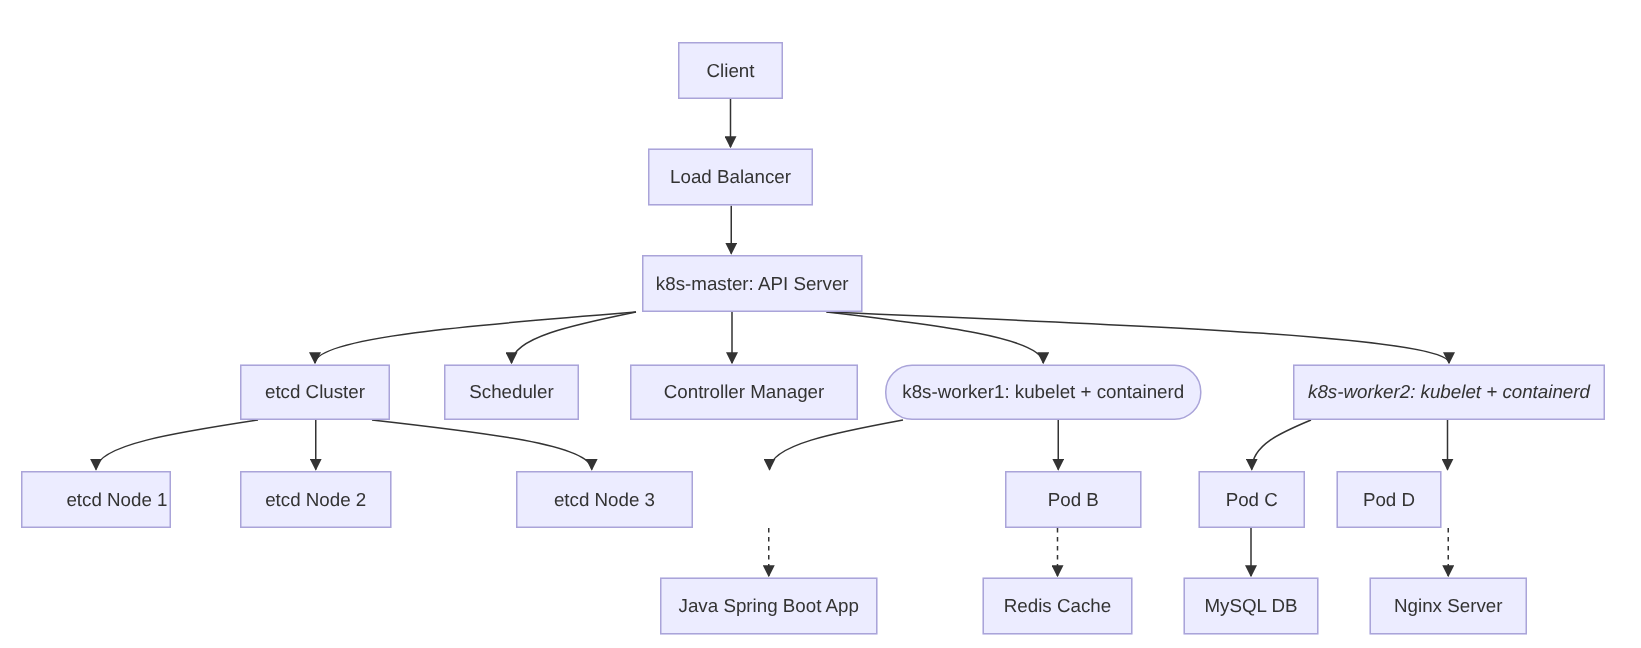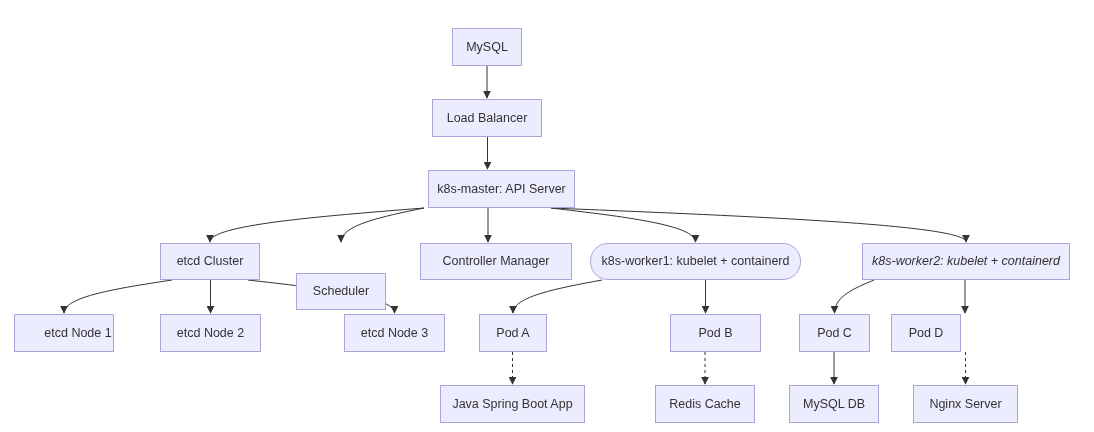--- a/index.html
+++ b/index.html
@@ -61,54 +61,51 @@
       <path d="M602,280 C557.5,288.25 513,296.5 513,313" fill="none" stroke="#333333" stroke-width="1" marker-end="url(#arrow)"></path>
       <path d="M705.5,280 L705.5,313" fill="none" stroke="#333333" stroke-width="1" marker-end="url(#arrow)"></path>
       <path d="M874,280 C854.25,288.25 834.5,296.5 834.5,313" fill="none" stroke="#333333" stroke-width="1" marker-end="url(#arrow)"></path>
       <path d="M965,280 L965,313" fill="none" stroke="#333333" stroke-width="1" marker-end="url(#arrow)"></path>
       <path d="M512.5,352 L512.5,384" fill="none" stroke="#333333" stroke-width="1" stroke-dasharray="3,3" marker-end="url(#arrow)"></path>
       <path d="M705,352 L705,384" fill="none" stroke="#333333" stroke-width="1" stroke-dasharray="3,3" marker-end="url(#arrow)"></path>
       <path d="M834,352 L834,384" fill="none" stroke="#333333" stroke-width="1" marker-end="url(#arrow)"></path>
       <path d="M965.5,352 L965.5,384" fill="none" stroke="#333333" stroke-width="1" stroke-dasharray="3,3" marker-end="url(#arrow)"></path>
     </svg>
     <div class="node" style="left: 452px; top: 28px; width: 70px; height: 38px;">
-      <span>MySQL</span>
+      <span>Client</span>
     </div>
     <div class="node" style="left: 432px; top: 99px; width: 110px; height: 38px;">
       <span>Load Balancer</span>
     </div>
     <div class="node" style="left: 428px; top: 170px; width: 147px; height: 38px;">
       <span>k8s-master: API Server</span>
     </div>
     <div class="node" style="left: 160px; top: 243px; width: 100px; height: 37px;">
       <span>etcd Cluster</span>
     </div>
-    <div class="node" style="left: 296px; top: 243px; width: 90px; height: 37px; margin-top: 30px;">
+    <div class="node" style="left: 296px; top: 243px; width: 90px; height: 37px;">
       <span>Scheduler</span>
     </div>
     <div class="node" style="left: 420px; top: 243px; width: 152px; height: 37px;">
       <span>Controller Manager</span>
     </div>
     <div class="node" style="left: 590px; top: 243px; width: 211px; height: 37px; border-radius: 18px;">
       <span>k8s-worker1: kubelet + containerd</span>
     </div>
     <div class="node" style="left: 862px; top: 243px; width: 208px; height: 37px; font-style: italic;">
       <span>k8s-worker2: kubelet + containerd</span>
     </div>
     <div class="node" style="left: 14px; top: 314px; width: 100px; height: 38px; padding-left: 28px;">
       <span>etcd Node 1</span>
     </div>
     <div class="node" style="left: 160px; top: 314px; width: 101px; height: 38px;">
       <span>etcd Node 2</span>
     </div>
-    <div class="node" style="left: 344px; top: 314px; width: 101px; height: 38px;">
+    <div class="node" style="left: 344px; top: 314px; width: 118px; height: 38px;">
       <span>etcd Node 3</span>
-    </div>
-    <div class="node" style="left: 479px; top: 314px; width: 68px; height: 38px;">
-      <span>Pod A</span>
     </div>
     <div class="node" style="left: 670px; top: 314px; width: 91px; height: 38px;">
       <span>Pod B</span>
     </div>
     <div class="node" style="left: 799px; top: 314px; width: 71px; height: 38px;">
       <span>Pod C</span>
     </div>
     <div class="node" style="left: 891px; top: 314px; width: 70px; height: 38px;">
       <span>Pod D</span>
     </div>

